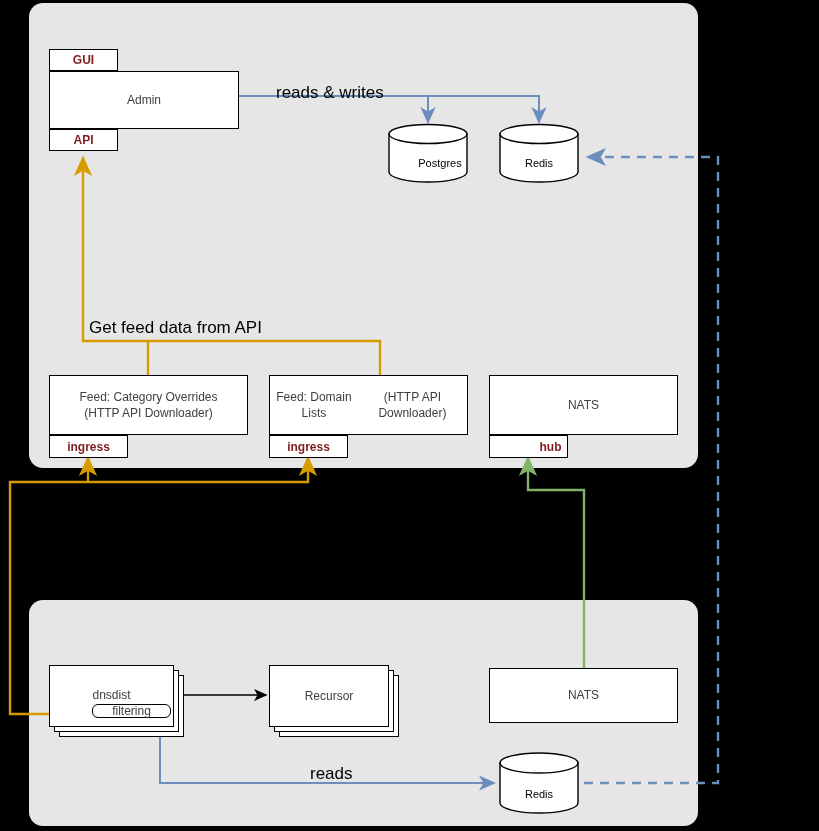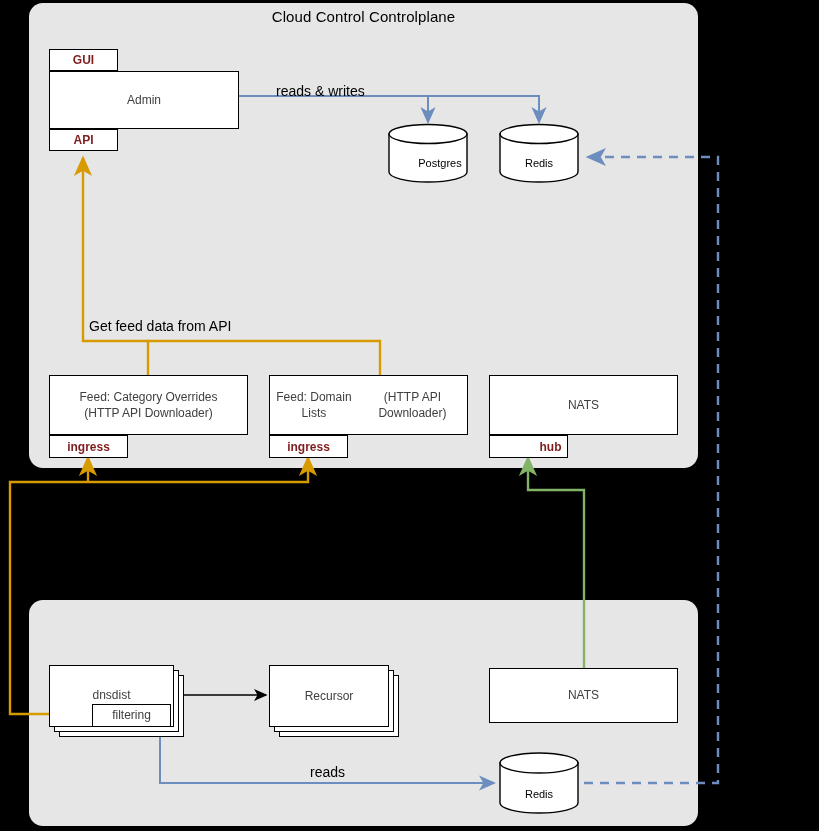--- a/index.html
+++ b/index.html
@@ -67,40 +67,39 @@
     color: #000000;
   }
   .stack-shadow {
     position: absolute;
     background: #ffffff;
     border: 1px solid #000000;
     box-sizing: border-box;
   }
   .edge-label {
     position: absolute;
-    font-size: 14px;
+    font-size: 17px;
     color: #000000;
     white-space: nowrap;
   }
   svg.wires {
     position: absolute;
     left: 0; top: 0;
     width: 819px;
     height: 831px;
     pointer-events: none;
     overflow: visible;
   }
 </style>
 </head>
 <body>
 
 <div id="stage">
 
   <div class="panel" style="left:29px; top:3px; width:669px; height:465px;"></div>
-  <div class="panel-title" style="left:29px; top:8px; width:669px;">Cloud Control Controlplane</div>
 
   <div class="panel" style="left:29px; top:600px; width:669px; height:226px;"></div>
 
   <svg class="wires" viewBox="0 0 819 831">
     <defs>
       <marker id="arrow-blue" markerWidth="9" markerHeight="9" refX="7.5" refY="4.5" orient="auto">
         <path d="M0,0.7 L8.5,4.5 L0,8.3 L2.2,4.5 Z" fill="#6c8ebf"></path>
       </marker>
       <marker id="arrow-orange" markerWidth="9" markerHeight="9" refX="7.5" refY="4.5" orient="auto">
         <path d="M0,0.7 L8.5,4.5 L0,8.3 L2.2,4.5 Z" fill="#d79b00"></path>
@@ -185,21 +184,21 @@
   <div class="tab" style="left:269px; top:435px; width:79px; height:23px;">ingress</div>
 
   <div class="box" style="left:489px; top:375px; width:189px; height:60px;">NATS</div>
   <div class="tab" style="left:489px; top:435px; width:79px; height:23px;padding-left:44px;">hub</div>
 
   <div class="stack-shadow" style="left:59px; top:675px; width:125px; height:62px;"></div>
   <div class="stack-shadow" style="left:54px; top:670px; width:125px; height:62px;"></div>
 
   <div class="box" style="left:49px; top:665px; width:125px; height:62px; align-items:flex-start; padding-top:21px;">dnsdist</div>
 
-  <div class="box" style="left:92px; top:704px; width:79px; height:23px;">filtering</div>
+  <div class="box" style="left:92px; top:704px; width:79px; height:14px;border-radius:6px;">filtering</div>
 
   <div class="stack-shadow" style="left:279px; top:675px; width:120px; height:62px;"></div>
   <div class="stack-shadow" style="left:274px; top:670px; width:120px; height:62px;"></div>
   <div class="box" style="left:269px; top:665px; width:120px; height:62px;">Recursor</div>
 
   <div class="box" style="left:489px; top:668px; width:189px; height:55px;">NATS</div>
 
   <div class="cyl" style="left:499px; top:752px; width:80px; height:62px;">
     <svg width="80" height="62" viewBox="0 0 80 62">
       <path d="M1,11 L1,51 A39,10 0 0 0 79,51 L79,11 Z" fill="#ffffff" stroke="#000000" stroke-width="1.4"></path>

